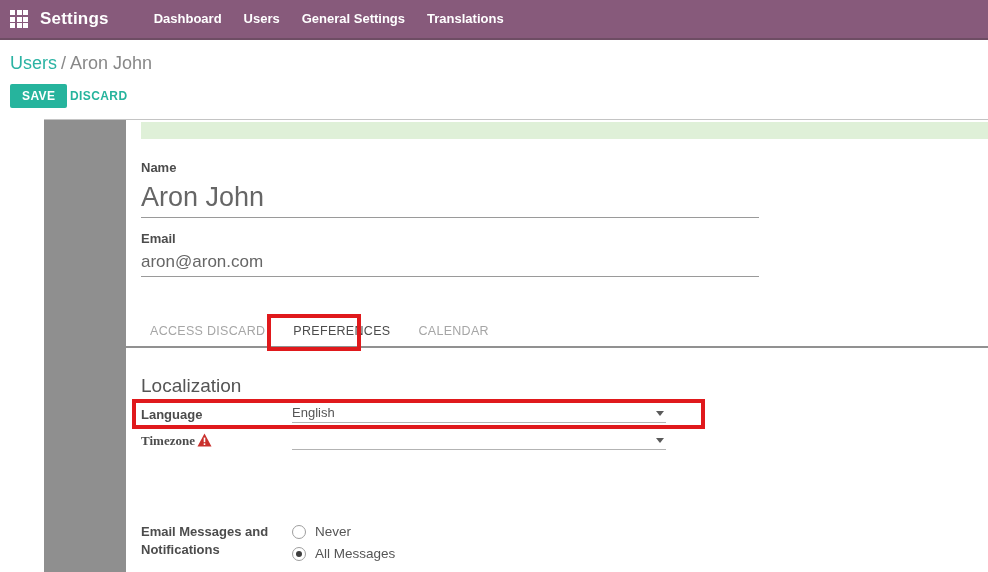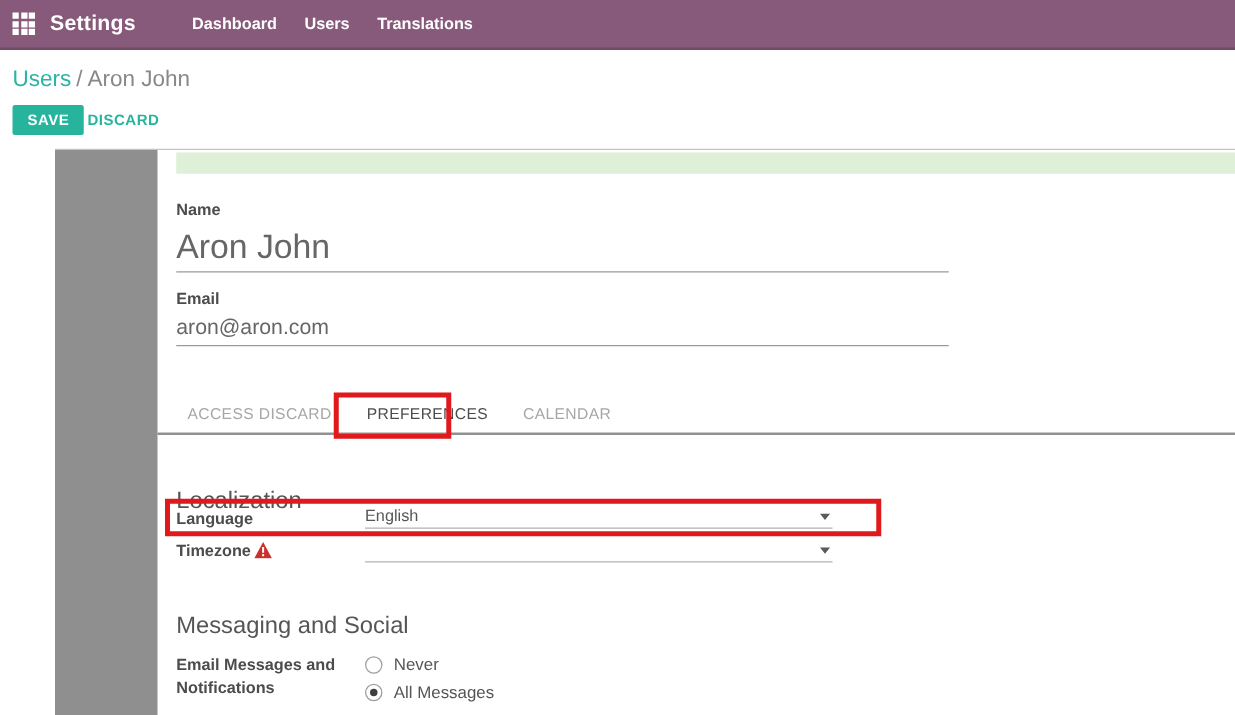--- a/index.html
+++ b/index.html
@@ -107,20 +107,21 @@
           <span></span>
           <span></span>
           <span></span>
           <span></span>
       </div>
     </div>
     <div class="app-title">Settings</div>
     <div class="nav-menu">
       <div class="nav-item">Dashboard</div>
       <div class="nav-item">Users</div>
+      <div class="nav-item">General Settings</div>
       <div class="nav-item">Translations</div>
     </div>
   </div>
 
   <div class="control-panel">
     <div class="breadcrumb">
       <span class="bc-parent">Users</span><span class="bc-sep">/</span><span class="bc-current">Aron John</span>
     </div>
     <button class="btn-save">SAVE</button>
     <button class="btn-discard">DISCARD</button>
@@ -135,41 +136,40 @@
 
     <div class="field-label" style="left:97px; top:111px;">Email</div>
     <div class="email-input">aron@aron.com</div>
 
     <div class="tabbar">
       <div class="tab">ACCESS DISCARD</div>
       <div class="tab active">PREFERENCES</div>
       <div class="tab">CALENDAR</div>
     </div>
 
-    <div class="section-title" style="top:270px;">Localization</div>
+    <div class="section-title" style="top:255px;">Localization</div>
 
     <div class="row-label" style="top:287px;">Language</div>
     <div class="dropdown" style="top:285px;">
       <span class="value">English</span>
       <span class="caret"></span>
     </div>
 
-    <div class="row-label" style="top:313px;">
+    <div class="row-label" style="top:313px;font-family:Liberation Serif, serif;">
       <span>Timezone</span><span class="warning-icon"><svg width="15" height="14" viewBox="0 0 15 14">
             <path d="M7.5 0.5 L14.5 13.5 L0.5 13.5 Z" fill="#c9302c"></path>
             <rect x="6.7" y="4.6" width="1.6" height="4.6" fill="#ffffff"></rect>
             <rect x="6.7" y="10.3" width="1.6" height="1.7" fill="#ffffff"></rect>
           </svg></span>
     </div>
     <div class="dropdown" style="top:312px;">
       <span class="value"></span>
       <span class="caret"></span>
     </div>
 
-    <div class="section-title" style="top:370px;">Messaging and Social</div>
 
     <div class="notif-label">Email Messages and Notifications</div>
 
     <div class="radio-row" style="top:404px;text-align:center;">
       <span class="radio"></span>
       <span class="radio-label">Never</span>
     </div>
     <div class="radio-row" style="top:426px;">
       <span class="radio checked"></span>
       <span class="radio-label">All Messages</span>

